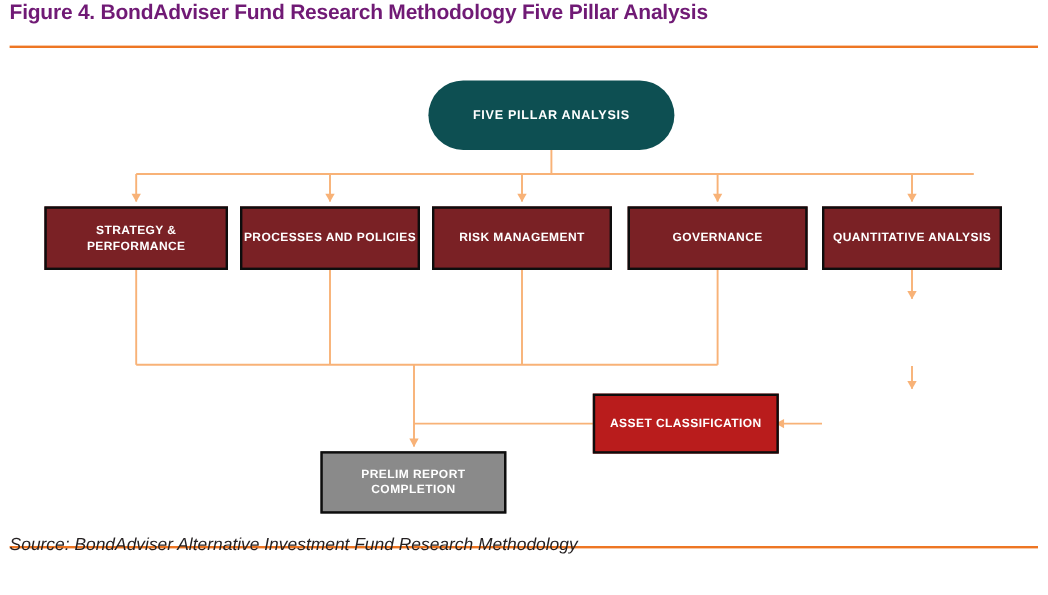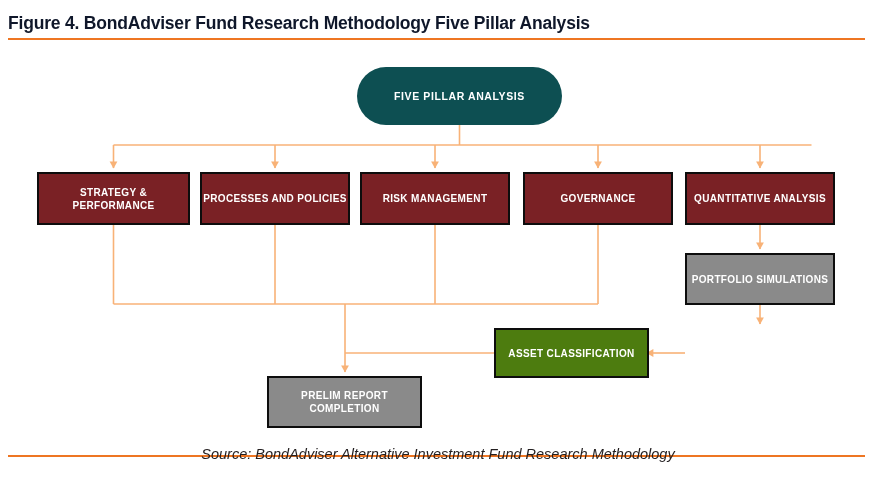--- a/index.html
+++ b/index.html
@@ -4,57 +4,56 @@
 <style>
   html,body{margin:0;padding:0;}
   body{
     width:873px;height:496px;background:#ffffff;
     font-family:"Liberation Sans", sans-serif;
     overflow:hidden;position:relative;
   }
   #figure-root{position:absolute;inset:0;}
 
   .fig-title{
-    position:absolute;left:8px;top:13px;width:860px;
-    font-size:17.5px;font-weight:bold;color:#0f172a;
+    position:absolute;left:8px;top:0;width:860px;
+    font-size:17.5px;font-weight:bold;color:#701a75;
     letter-spacing:-0.2px;white-space:nowrap;
   }
   .rule-top{
     position:absolute;left:8px;top:38px;width:857px;height:2px;
     background:#ee7623;
   }
   .rule-bottom{
     position:absolute;left:8px;top:455px;width:857px;height:2px;
     background:#ee7623;
   }
   .fig-source{
     position:absolute;left:8px;top:446px;width:860px;
     font-size:14.5px;font-style:italic;color:#231f20;
     white-space:nowrap;
-    text-align:center;
   }
 
   #diagram{position:absolute;left:0;top:42px;width:873px;height:410px;}
   #wires{position:absolute;left:0;top:0;width:873px;height:410px;}
 
   .node{
     position:absolute;box-sizing:border-box;
     display:flex;align-items:center;justify-content:center;
     text-align:center;color:#ffffff;
     font-size:10px;font-weight:bold;letter-spacing:0.35px;
     line-height:13px;
   }
   .node.boxed{border:2.5px solid #0d0d0d;}
   .node-pill{
     background:#0d4f52;border-radius:34px;
     font-size:10.5px;letter-spacing:0.6px;
   }
   .node-pillar{background:#7a2125;}
   .node-grey{background:#8a8a8a;}
-  .node-orange{background:#4d7c0f;}
+  .node-orange{background:#b91c1c;}
 </style>
 </head>
 <body>
 
 <div id="figure-root">
 
   <div class="fig-title">Figure 4. BondAdviser Fund Research Methodology Five Pillar Analysis</div>
   <div class="rule-top"></div>
 
   <div id="diagram">
@@ -115,23 +114,20 @@
     </div>
 
     <div class="node boxed node-pillar" style="left:523px;top:130px;width:150px;height:53px;align-items:center;">
       <span>GOVERNANCE</span>
     </div>
 
     <div class="node boxed node-pillar" style="left:685px;top:130px;width:150px;height:53px;">
       <span>QUANTITATIVE ANALYSIS</span>
     </div>
 
-    <div class="node boxed node-grey" style="left:685px;top:211px;width:150px;height:52px;">
-      <span>PORTFOLIO SIMULATIONS</span>
-    </div>
 
 
     <div class="node boxed node-orange" style="left:494px;top:286px;width:155px;height:50px;">
       <span>ASSET CLASSIFICATION</span>
     </div>
 
     <div class="node boxed node-grey" style="left:267px;top:334px;width:155px;height:52px;">
       <span>PRELIM REPORT COMPLETION</span>
     </div>
 

